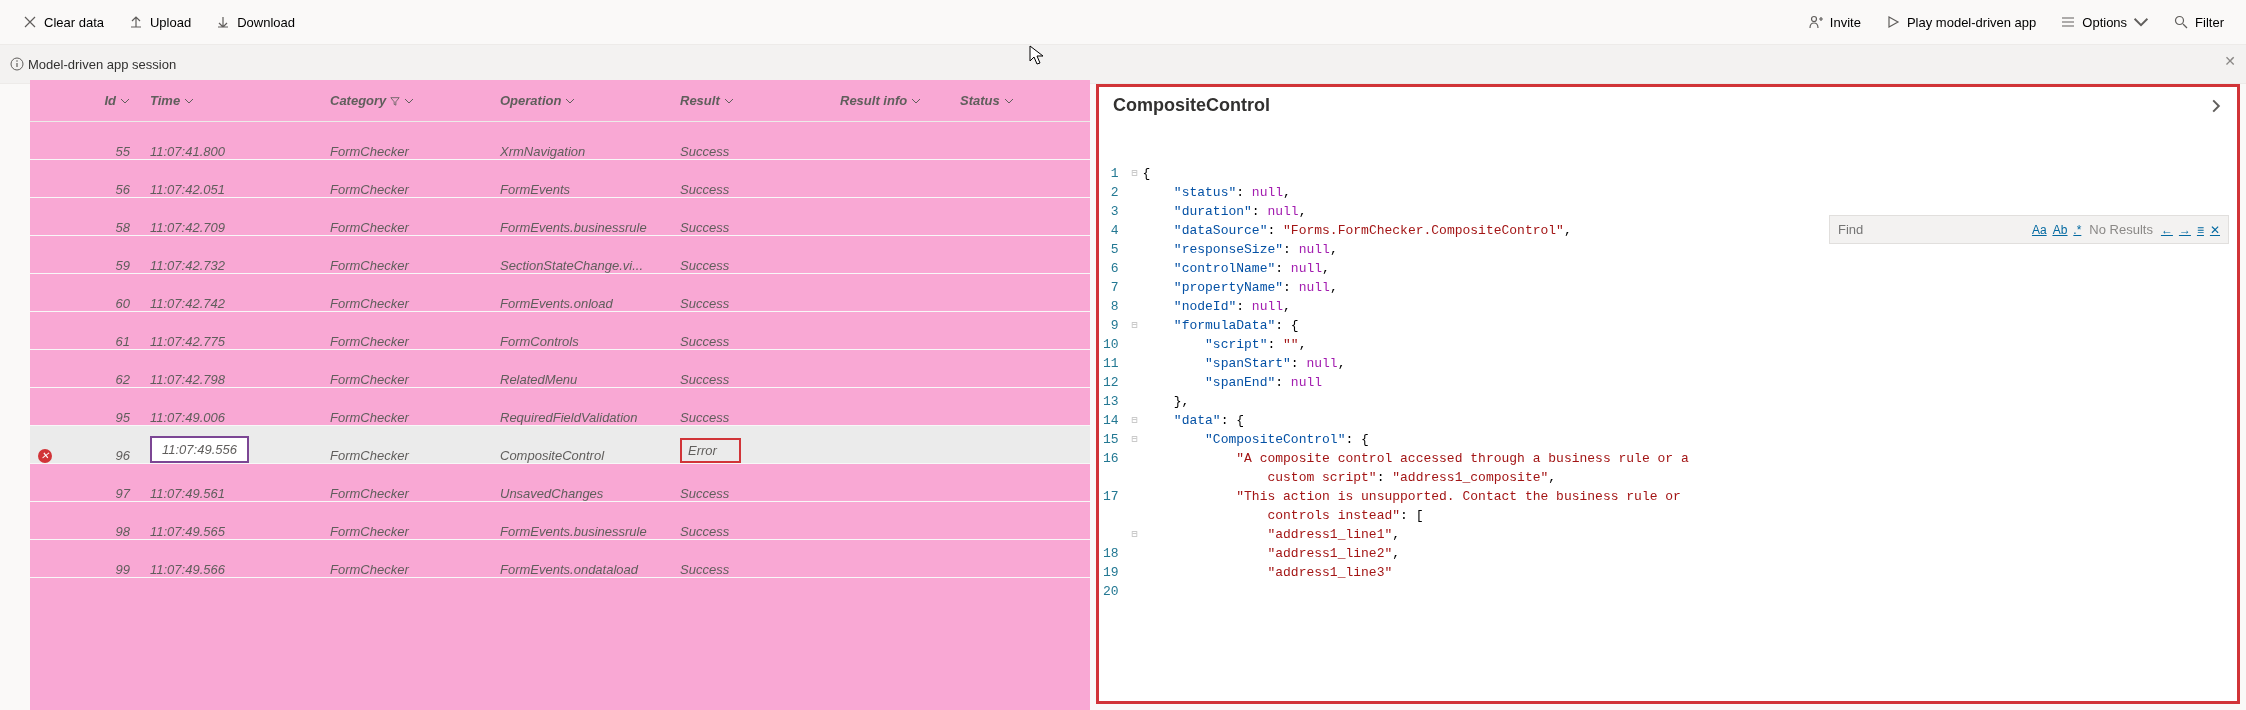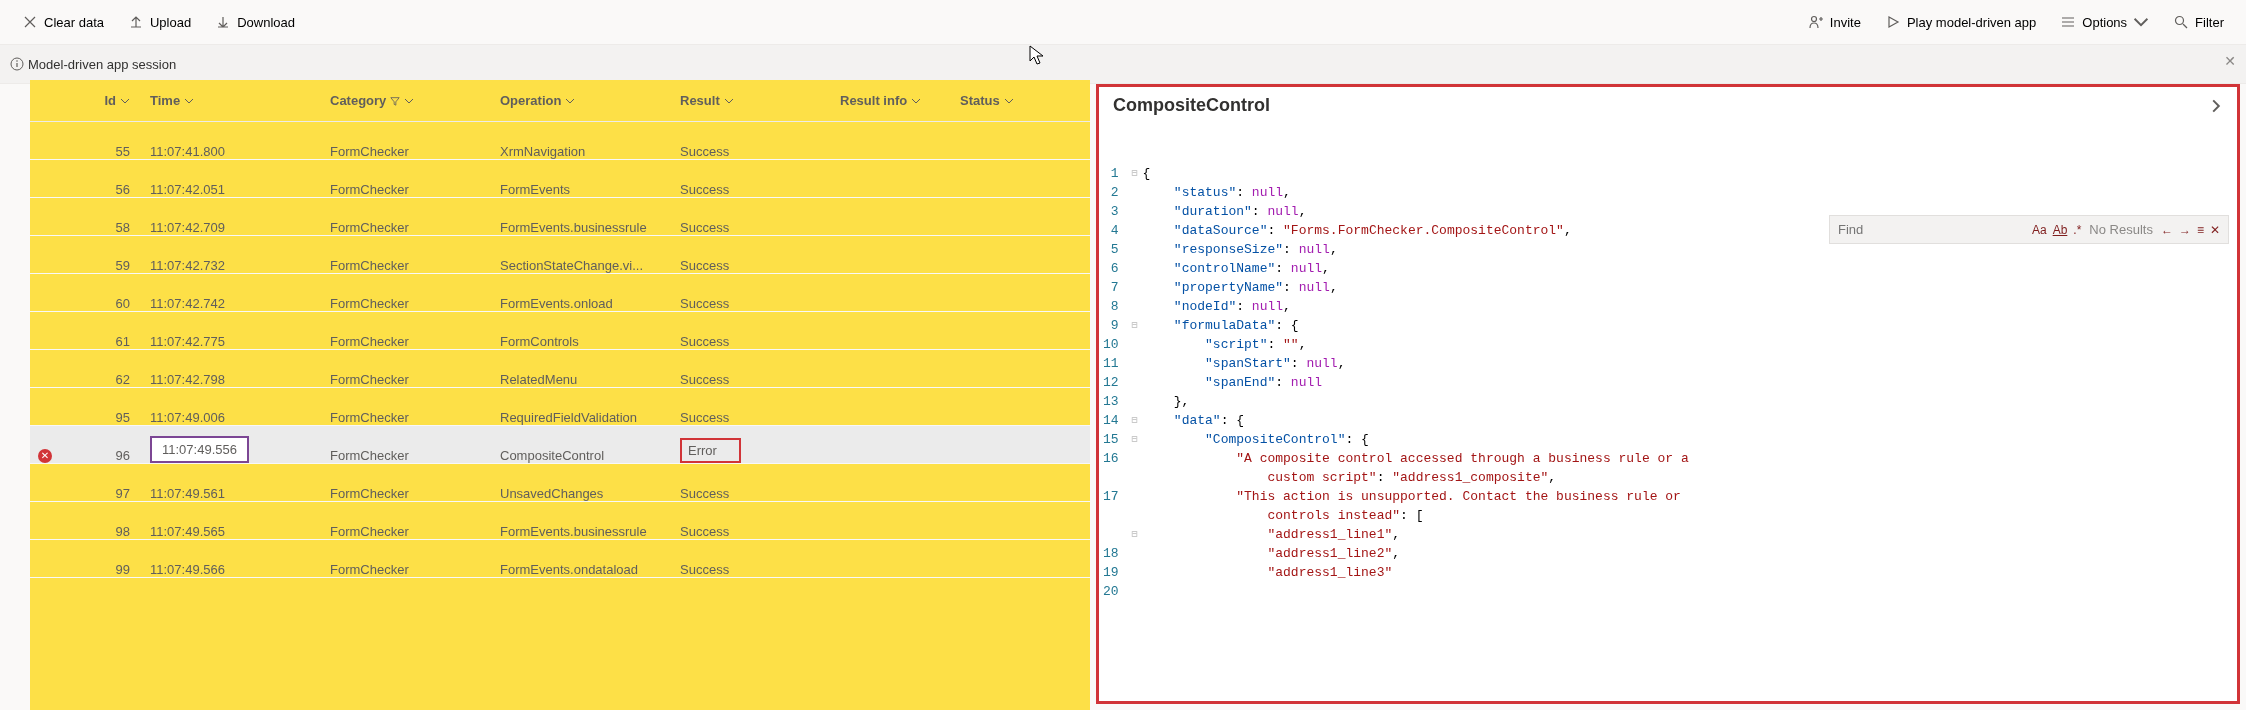--- a/index.html
+++ b/index.html
@@ -45,25 +45,26 @@
   .main {
     display: flex;
     position: absolute;
     top: 80px;
     bottom: 0;
     left: 0;
     right: 0;
   }
   .grid-col {
     flex: 0 0 1060px;
-    background: #fde047;
+    background: #f9a8d4;
     margin-left: 30px;
     display: flex;
     flex-direction: column;
     overflow: hidden;
+    font-style: italic;
   }
   .grid-header {
     display: flex;
     align-items: center;
     height: 42px;
     border-bottom: 1px solid #edebe9;
     font-weight: 600;
     color: #605e5c;
   }
   .col-status { flex: 0 0 30px; text-align: center;}
@@ -150,21 +151,21 @@
     width: 400px;
     border: 1px solid #e1dfdd;
   }
   .findbar input {
     flex: 1;
     border: none;
     background: transparent;
     outline: none;
     font-size: 13px;
   }
-  .findicons { display: flex; gap: 6px; color: #7f1d1d; font-size: 12px;}
+  .findicons { display: flex; gap: 6px; color: #0369a1; font-size: 12px; text-decoration: underline;}
   .findicons span { cursor: pointer; }
   .code-area {
     flex: 1;
     overflow: auto;
     font-family: Consolas, "Courier New", monospace;
     font-size: 13px;
     padding-top: 40px;
     display: flex;
   }
   .gutter {

